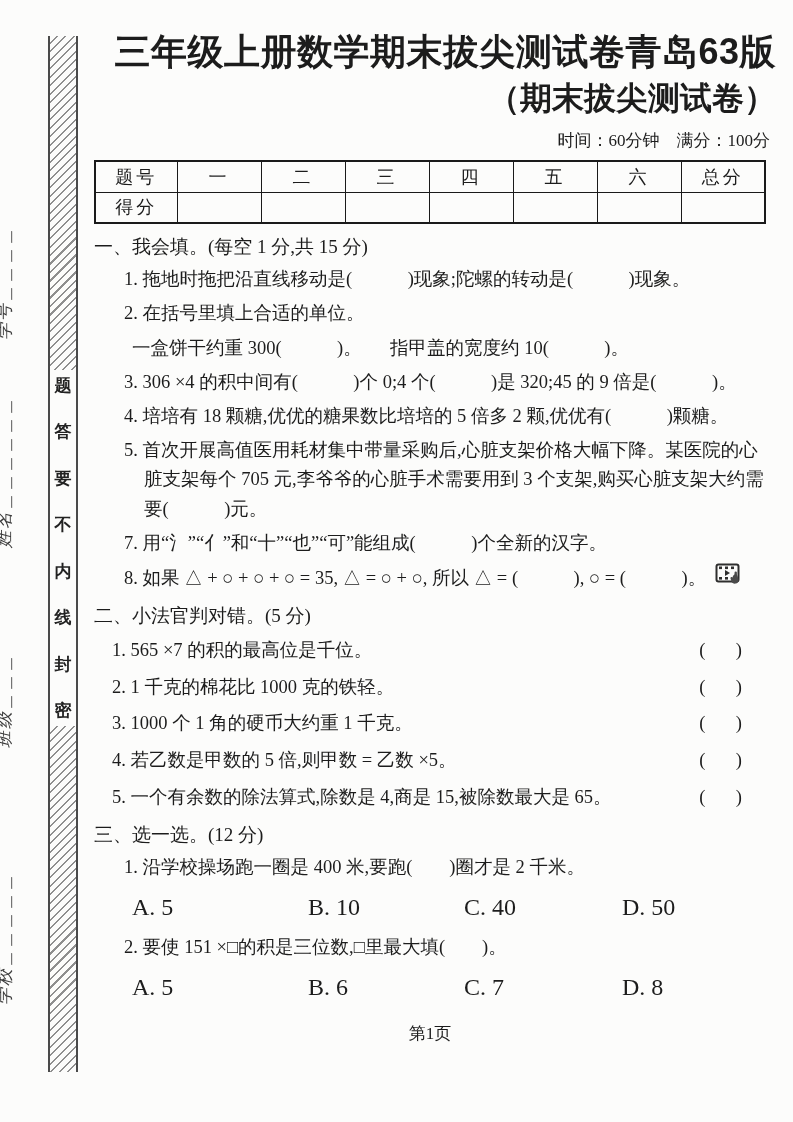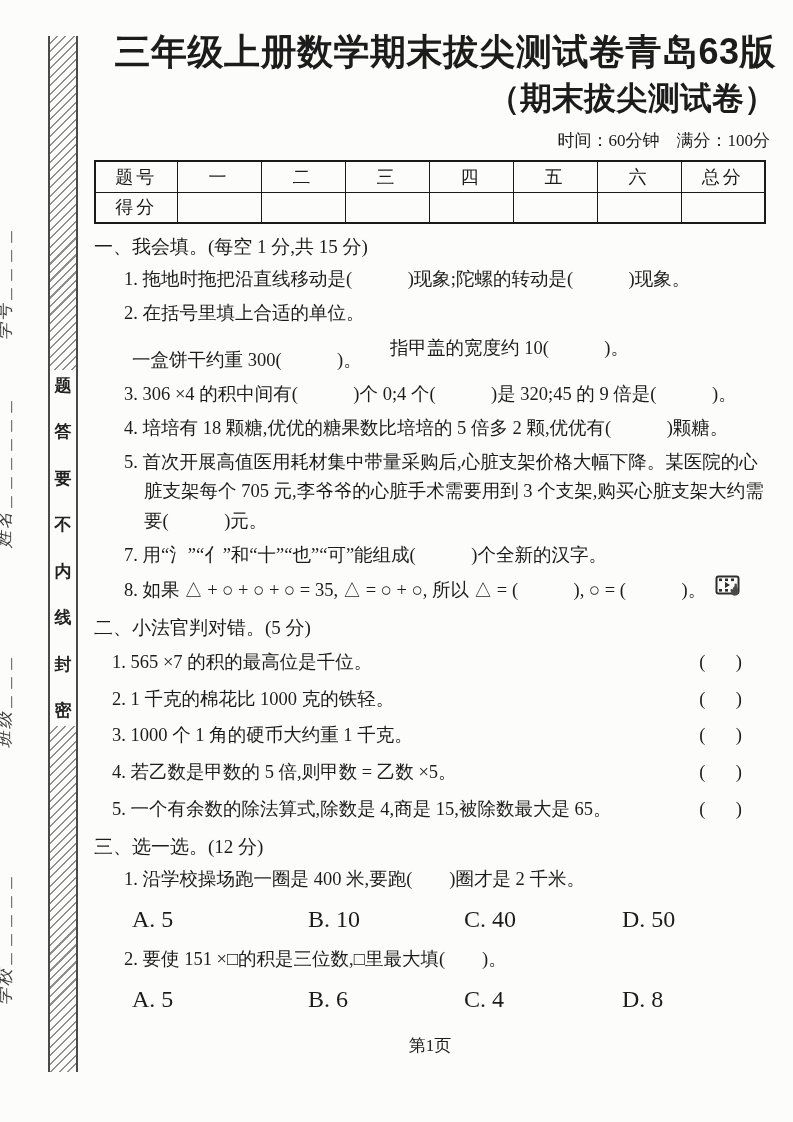--- a/index.html
+++ b/index.html
@@ -44,21 +44,21 @@
     border:2px solid #1a1a1a; table-layout:fixed;
   }
   table.score td{
     border:1.6px solid #1a1a1a; height:31px; text-align:center;
     font-size:18px; letter-spacing:3px;
   }
   table.score td:first-child{ width:82px; }
   .sec-title{ font-size:19px; margin:10px 0 2px 10px; font-weight:500; }
   .q{ font-size:18.5px; line-height:1.58; margin:5px 12px; padding-left:48px; text-indent:-20px; }
   .q2row{ font-size:18.5px; line-height:1.58; margin:5px 0; padding-left:48px; display:flex; }
-  .q2row .c1{ width:258px; flex:none;margin-top:12px; }
+  .q2row .c1{ width:258px; flex:none; }
   .q2row .c2{ flex:1; }
   .jrow{ display:flex; font-size:18.5px; line-height:1.6; margin:7px 0; }
   .jrow .jt{ flex:1; padding-left:28px; }
   .jrow .jp{ flex:none; width:90px; text-align:right; padding-right:28px; letter-spacing:6px; }
   .opts{ display:grid; grid-template-columns:176px 156px 158px 1fr; padding-left:48px;
          font-size:24px; line-height:1.6; margin:6px 0; }
   .footer{ text-align:center; font-size:17px; margin-top:16px; }
   .vicon{ vertical-align:-5px; margin-left:4px; }
 </style>
 </head>
@@ -169,19 +169,19 @@
     <div class="opts">
       <span>A. 5</span>
       <span>B. 10</span>
       <span>C. 40</span>
       <span>D. 50</span>
     </div>
     <p class="q">2. 要使 151 ×□的积是三位数,□里最大填(　　)。</p>
     <div class="opts">
       <span>A. 5</span>
       <span>B. 6</span>
-      <span>C. 4</span>
+      <span>C. 7</span>
       <span>D. 8</span>
     </div>
 
     <div class="footer">第1页</div>
   </div>
 </div>
 
 </body></html>

